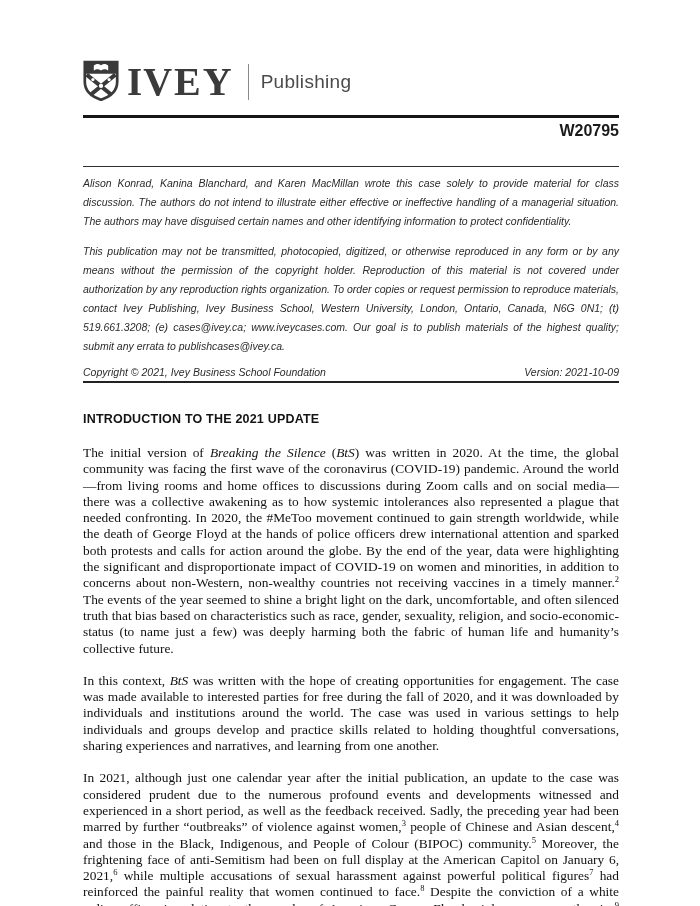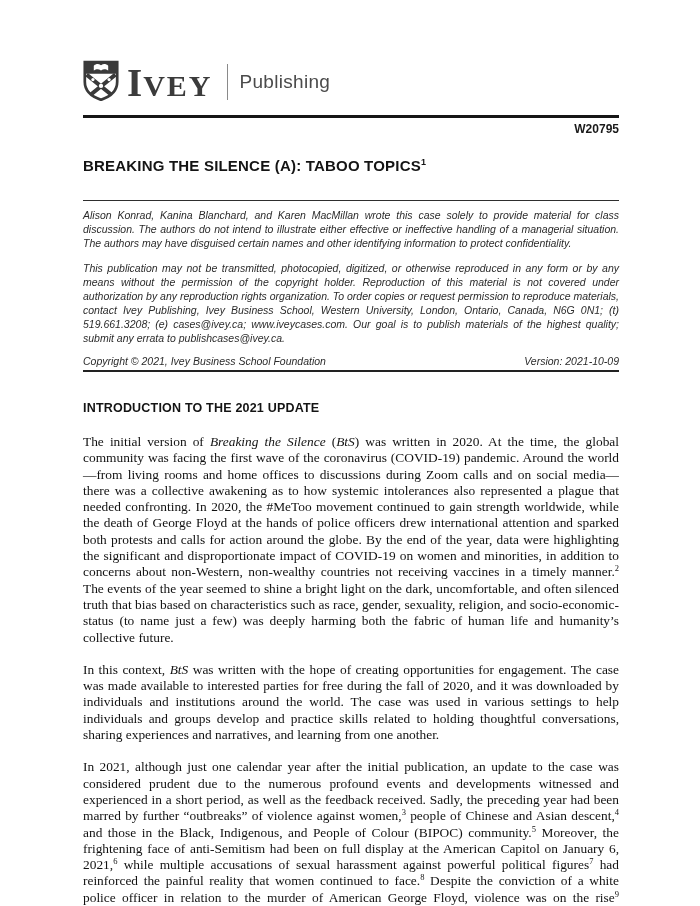--- a/index.html
+++ b/index.html
@@ -34,21 +34,21 @@
   .wordmark {
     font-family: "Liberation Serif", serif;
     color: #3b3b3b;
     font-weight: bold;
     letter-spacing: 1px;
     line-height: 1;
     display: flex;
     align-items: baseline;
   }
   .wordmark .initial { font-size: 39px; }
-  .wordmark .rest { font-size: 30px; letter-spacing: 2px; }
+  .wordmark .rest { font-size: 40px; letter-spacing: 2px; }
   .logo-divider {
     width: 1px;
     height: 36px;
     background: #8a8a8a;
     margin: 0 12px 0 14px;
   }
   .logo-suffix {
     font-size: 19px;
     color: #4b4b4b;
     letter-spacing: 0.3px;
@@ -57,39 +57,39 @@
 
   
   .rule-thick { margin-top: 11px; height: 3px; background: #161616; }
   .rule-thin  { height: 1px; background: #2e2e2e; }
 
   
   .doc-number {
     margin-top: 4px;
     text-align: right;
     font-weight: bold;
-    font-size: 12px;
+    font-size: 16px;
     color: #1a1a1a;
   }
   .case-title {
     margin-top: 21px;
     font-weight: bold;
     font-size: 15px;
     letter-spacing: 0.2px;
     color: #141414;
   }
   .case-title sup { font-size: 9px; vertical-align: super; line-height: 0; }
 
   .rule-above-note { margin-top: 26px; }
 
   
   .front-note {
     font-style: italic;
     font-size: 10.5px;
-    line-height: 14px;
+    line-height: 19px;
     text-align: justify;
     color: #2b2b2b;
   }
   .front-note.first { margin-top: 7px; }
   .front-note.second { margin-top: 0; }
   .copyright-row {
     margin-top: 8px;
     display: flex;
     justify-content: space-between;
     font-style: italic;
@@ -148,21 +148,20 @@
         <span class="rest">VEY</span>
       </span>
       <span class="logo-divider"></span>
       <span class="logo-suffix">Publishing</span>
     </div>
 
     <div class="rule-thick"></div>
 
     <div class="doc-number">W20795</div>
 
-    <h1 class="case-title"><span>BREAKING THE SILENCE (A): TABOO TOPICS</span><sup>1</sup></h1>
 
     <div class="rule-thin rule-above-note"></div>
 
     <p class="front-note first">Alison Konrad, Kanina Blanchard, and Karen MacMillan wrote this case solely to provide material for class discussion. The authors do not intend to illustrate either effective or ineffective handling of a managerial situation. The authors may have disguised certain names and other identifying information to protect confidentiality.</p>
 
     <p class="front-note second">This publication may not be transmitted, photocopied, digitized, or otherwise reproduced in any form or by any means without the permission of the copyright holder. Reproduction of this material is not covered under authorization by any reproduction rights organization. To order copies or request permission to reproduce materials, contact Ivey Publishing, Ivey Business School, Western University, London, Ontario, Canada, N6G 0N1; (t) 519.661.3208; (e) cases@ivey.ca; www.iveycases.com. Our goal is to publish materials of the highest quality; submit any errata to publishcases@ivey.ca.</p>
 
     <div class="copyright-row">
       <span>Copyright © 2021, Ivey Business School Foundation</span>
       <span>Version: 2021-10-09</span>

